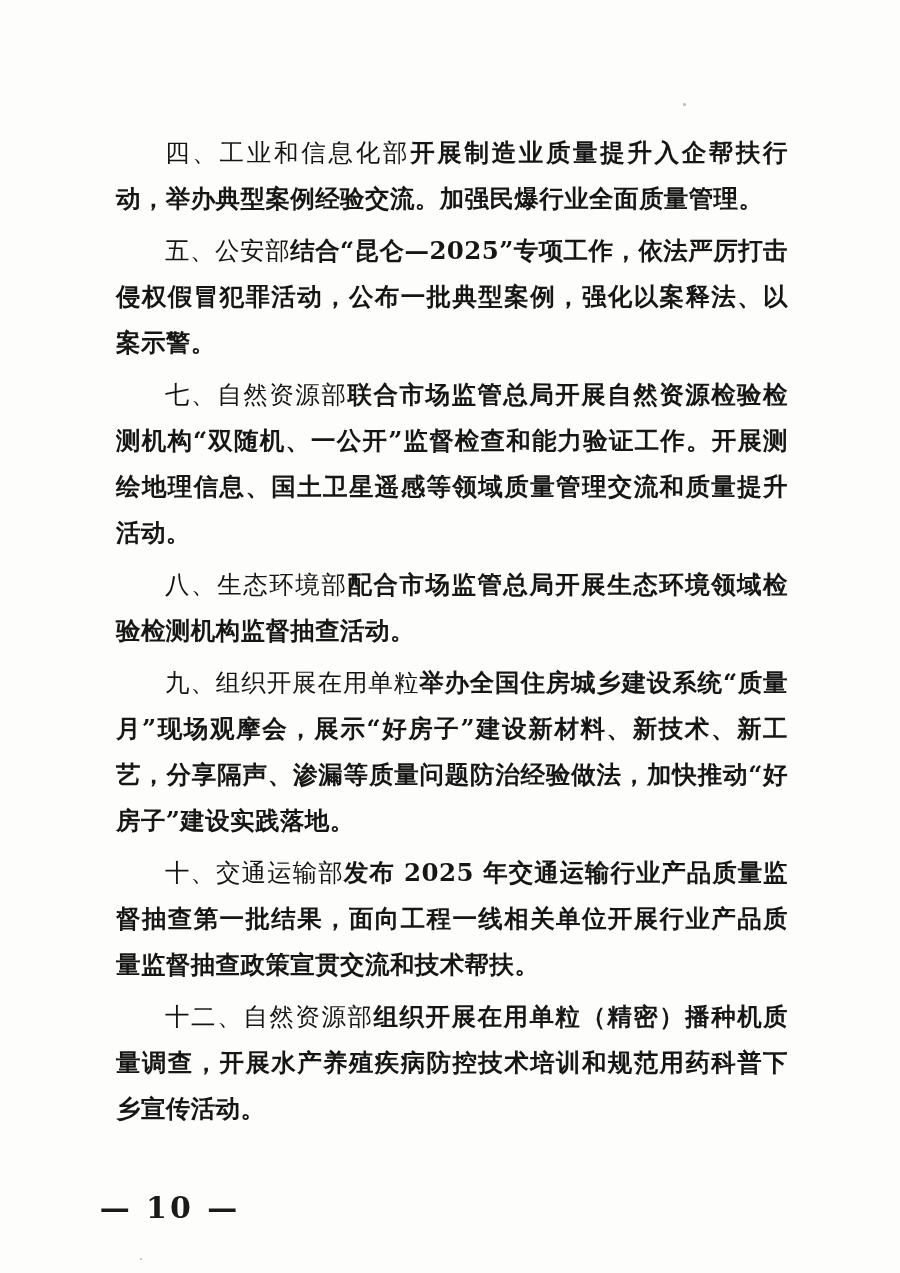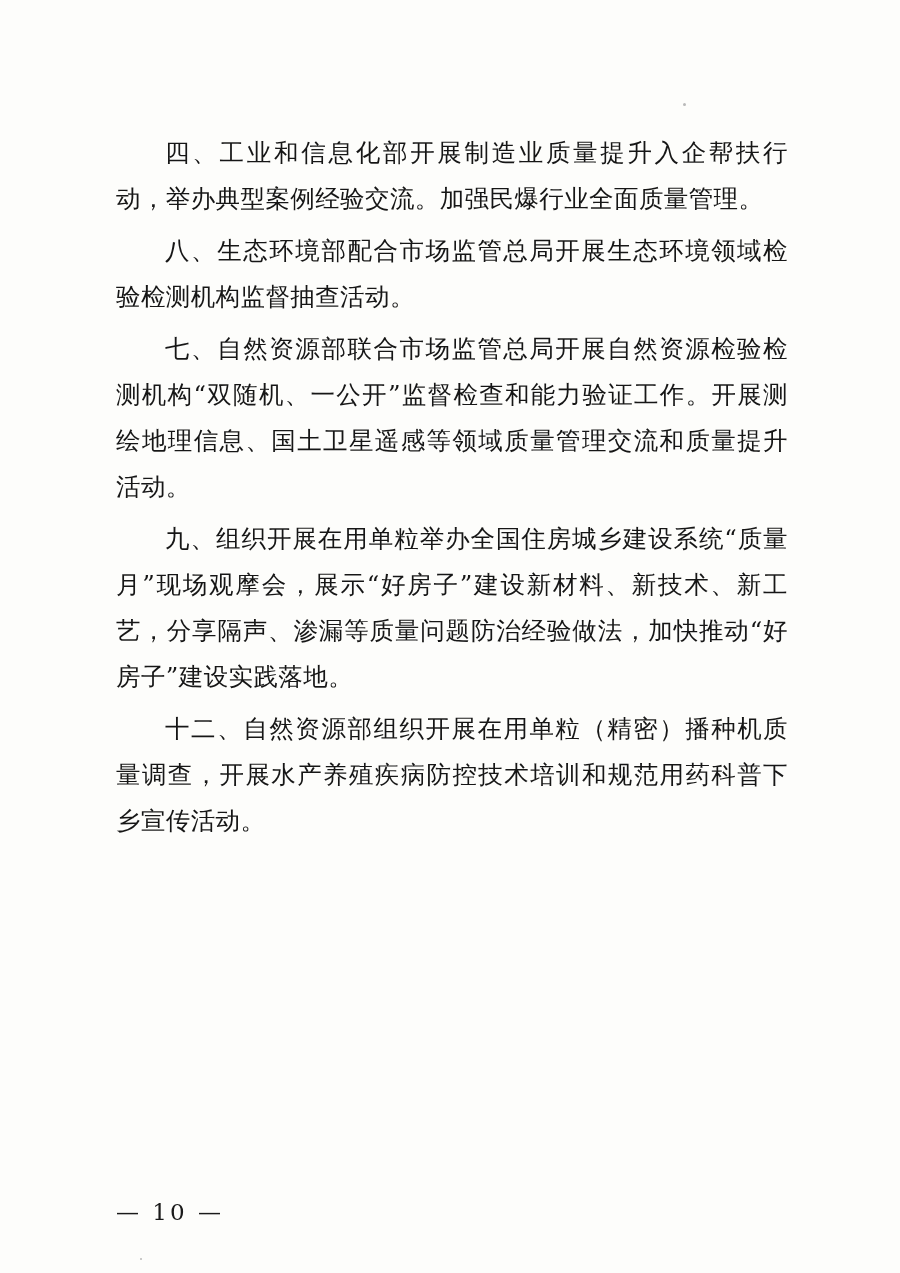--- a/index.html
+++ b/index.html
@@ -35,31 +35,33 @@
     letter-spacing: 0.4px;
     text-indent: 49px;
   }
   .para .lead {
     font-family: "DejaVu Sans", "Liberation Sans", sans-serif;
     font-weight: normal;
     letter-spacing: 0.5px;
   }
   .para .body {
     font-family: "DejaVu Serif", "Liberation Serif", serif;
+    font-weight: bold;
   }
   .page-number {
     position: absolute;
     left: 0;
     right: 0;
     bottom: 48px;
     text-align: center;
-    font-size: 23px;
+    font-size: 30px;
     letter-spacing: 3px;
     font-family: "DejaVu Serif", "Liberation Serif", serif;
     color: #1a1a1a;
+    font-weight: bold;
   }
   .page-number-inner {
     display: inline-block;
     margin-left: -560px;
   }
   .speck {
     position: absolute;
     width: 3px;
     height: 3px;
     background: #b9b9b9;
@@ -75,34 +77,40 @@
 
   <span class="speck a"></span>
   <span class="speck b"></span>
 
   <div class="page-inner">
 
     <p class="para">
       <span class="lead">四、工业和信息化部</span><span class="body">开展制造业质量提升入企帮扶行动，举办典型案例经验交流。加强民爆行业全面质量管理。</span>
     </p>
 
+    <p class="para">
+      <span class="lead">五、公安部</span><span class="body">结合“昆仑—2025”专项工作，依法严厉打击侵权假冒犯罪活动，公布一批典型案例，强化以案释法、以案示警。</span>
+    </p>
 
+
+    <p class="para">
+      <span class="lead">七、自然资源部</span><span class="body">联合市场监管总局开展自然资源检验检测机构“双随机、一公开”监督检查和能力验证工作。开展测绘地理信息、国土卫星遥感等领域质量管理交流和质量提升活动。</span>
+    </p>
 
     <p class="para">
       <span class="lead">八、生态环境部</span><span class="body">配合市场监管总局开展生态环境领域检验检测机构监督抽查活动。</span>
     </p>
 
     <p class="para">
-      <span class="lead">七、自然资源部</span><span class="body">联合市场监管总局开展自然资源检验检测机构“双随机、一公开”监督检查和能力验证工作。开展测绘地理信息、国土卫星遥感等领域质量管理交流和质量提升活动。</span>
+      <span class="lead">九、组织开展在用单粒</span><span class="body">举办全国住房城乡建设系统“质量月”现场观摩会，展示“好房子”建设新材料、新技术、新工艺，分享隔声、渗漏等质量问题防治经验做法，加快推动“好房子”建设实践落地。</span>
     </p>
 
     <p class="para">
-      <span class="lead">九、组织开展在用单粒</span><span class="body">举办全国住房城乡建设系统“质量月”现场观摩会，展示“好房子”建设新材料、新技术、新工艺，分享隔声、渗漏等质量问题防治经验做法，加快推动“好房子”建设实践落地。</span>
+      <span class="lead">十、交通运输部</span><span class="body">发布 2025 年交通运输行业产品质量监督抽查第一批结果，面向工程一线相关单位开展行业产品质量监督抽查政策宣贯交流和技术帮扶。</span>
     </p>
-
 
 
     <p class="para">
       <span class="lead">十二、自然资源部</span><span class="body">组织开展在用单粒（精密）播种机质量调查，开展水产养殖疾病防控技术培训和规范用药科普下乡宣传活动。</span>
     </p>
 
   </div>
 
   <div class="page-number">
     <span class="page-number-inner">— 10 —</span>

